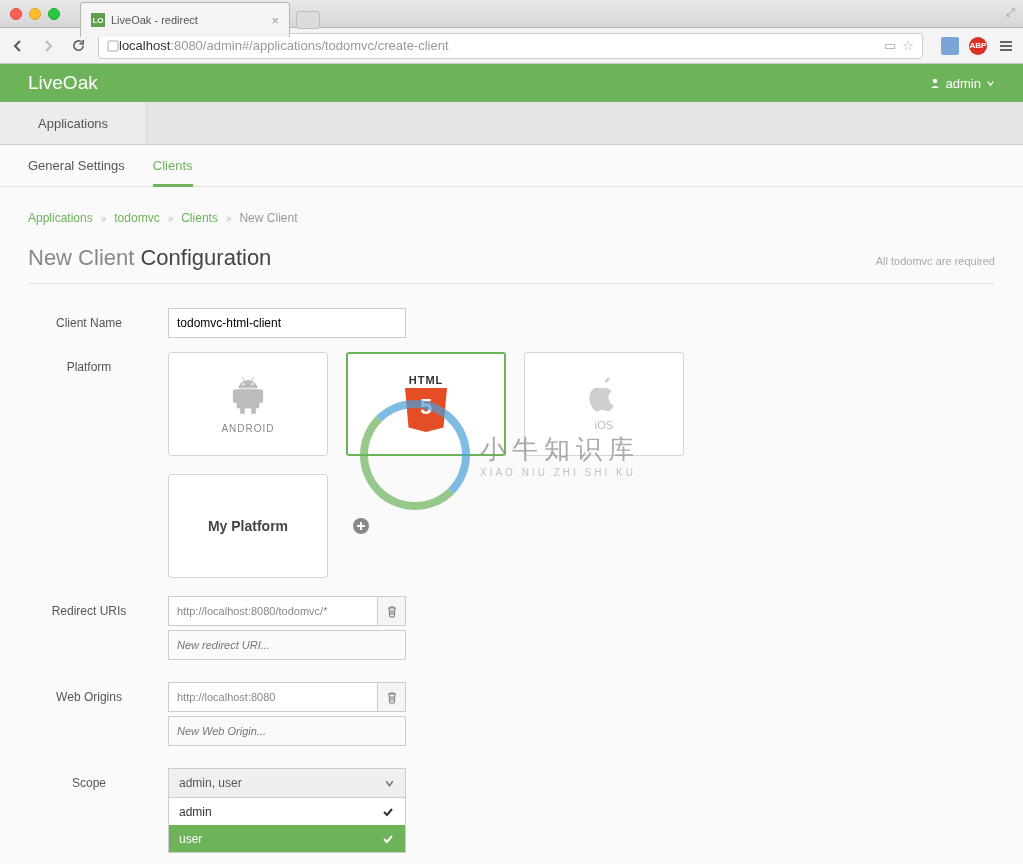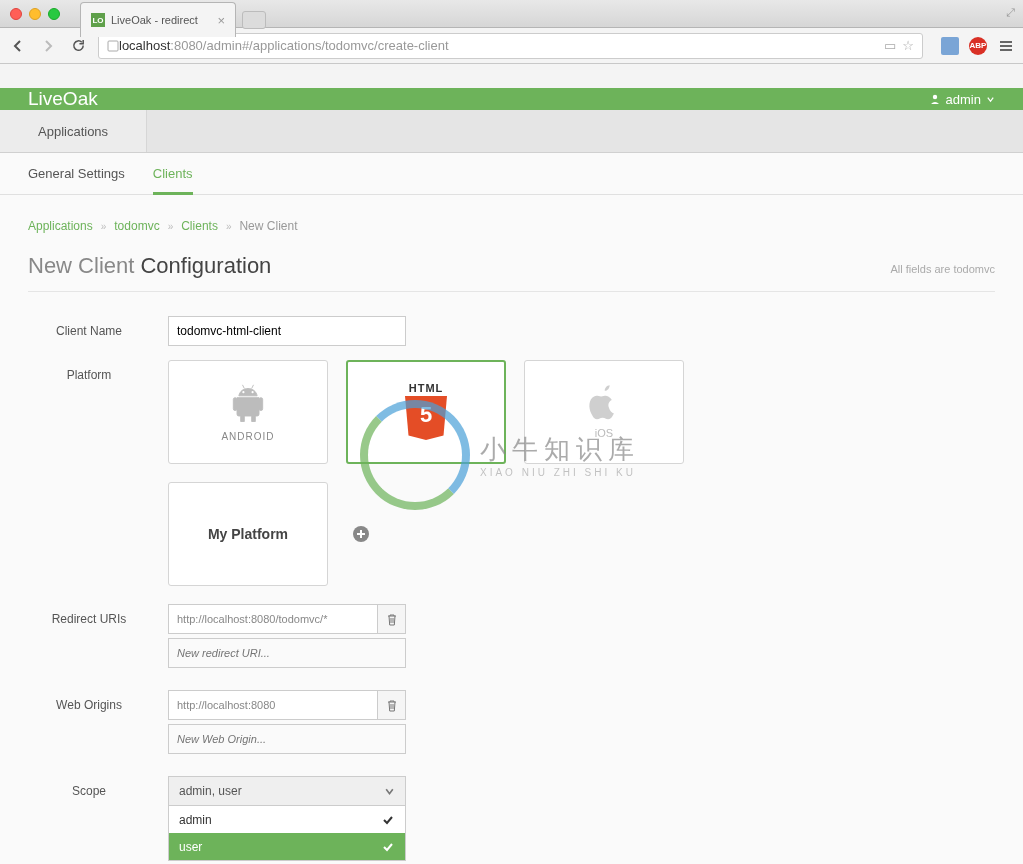--- a/index.html
+++ b/index.html
@@ -43,21 +43,21 @@
   background: #f4f4f4;
   border: 1px solid #b5b5b5;
   border-bottom: none;
   border-radius: 4px 4px 0 0;
   padding: 17px 10px;
   font-size: 11px;
   display: flex;
   align-items: center;
   gap: 6px;
   height: 24px;
-  width: 156px;
+  width: 210px;
   color: #555;
 }
 .favicon {
   width: 14px; height: 14px;
   background: #5fa04a;
   display: inline-flex;
   align-items: center;
   justify-content: center;
   font-size: 8px;
   color: white;
@@ -104,26 +104,25 @@
 .url-path { color: #999; }
 .url-icons-right { display: flex; gap: 6px; color: #aaa; margin-left: auto; }
 .toolbar-icons { display: flex; gap: 10px; align-items: flex-start; margin-left: 8px; }
 .toolbar-icon { width: 18px; height: 18px; display:flex;align-items:center;justify-content:center; }
 .abp-icon { background: #d93025; color:white; border-radius:50%; width:18px;height:18px; font-size:8px; font-weight:bold; display:flex;align-items:center;justify-content:center;}
 
 
 .app-header {
   background: #6db35a;
   color: white;
-  height: 22px;
+  height: 38px;
   display: flex;
   align-items: center;
   padding: 0 28px;
   justify-content: space-between;
-  margin-top: 24px;
 }
 .brand { font-size: 19px; font-weight: 300; }
 .user-menu { font-size: 13px; display: flex; align-items: center; gap: 5px; }
 
 
 .top-tabs {
   background: #e5e5e5;
   height: 43px;
   display: flex;
   border-bottom: 1px solid #d0d0d0;
@@ -440,21 +439,21 @@
     <span class="bc-sep">»</span>
     <span class="link">Clients</span>
     <span class="bc-sep">»</span>
     <span>New Client</span>
   </div>
 
   <div class="page-title-row">
     <div class="page-title">
       <span>New Client </span><strong>Configuration</strong>
     </div>
-    <div class="required-note">All fields are todomvc</div>
+    <div class="required-note">All todomvc are required</div>
   </div>
 
   <div class="form-row">
     <div class="form-label">Client Name</div>
     <div class="form-field">
       <input class="text-input" value="todomvc-html-client" style="">
     </div>
   </div>
 
   <div class="form-row">

